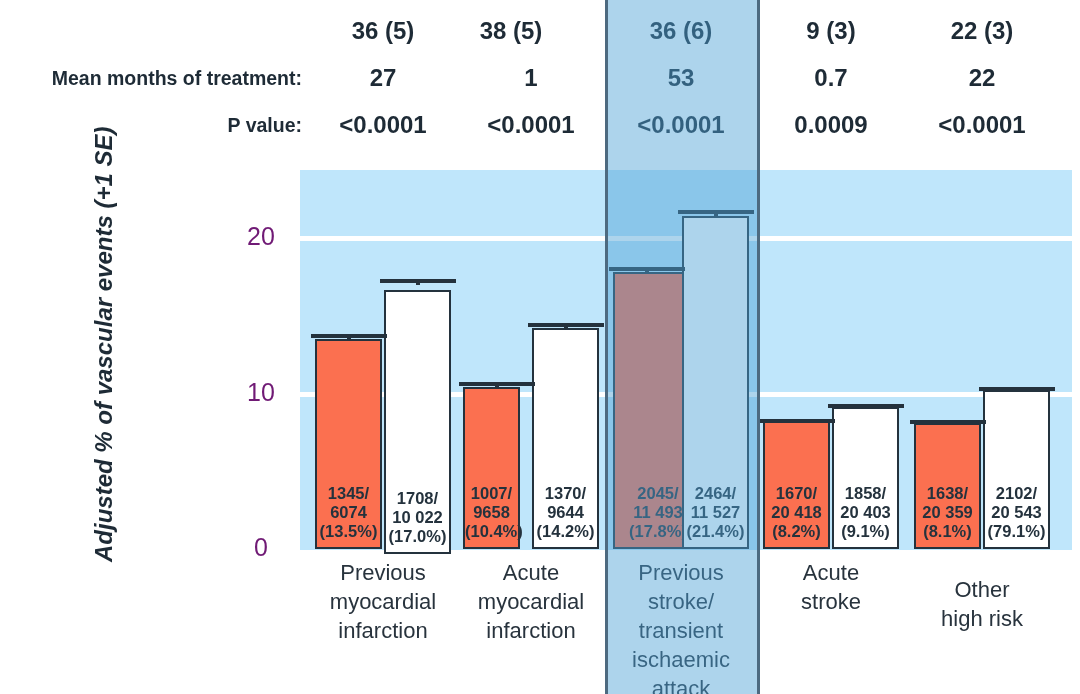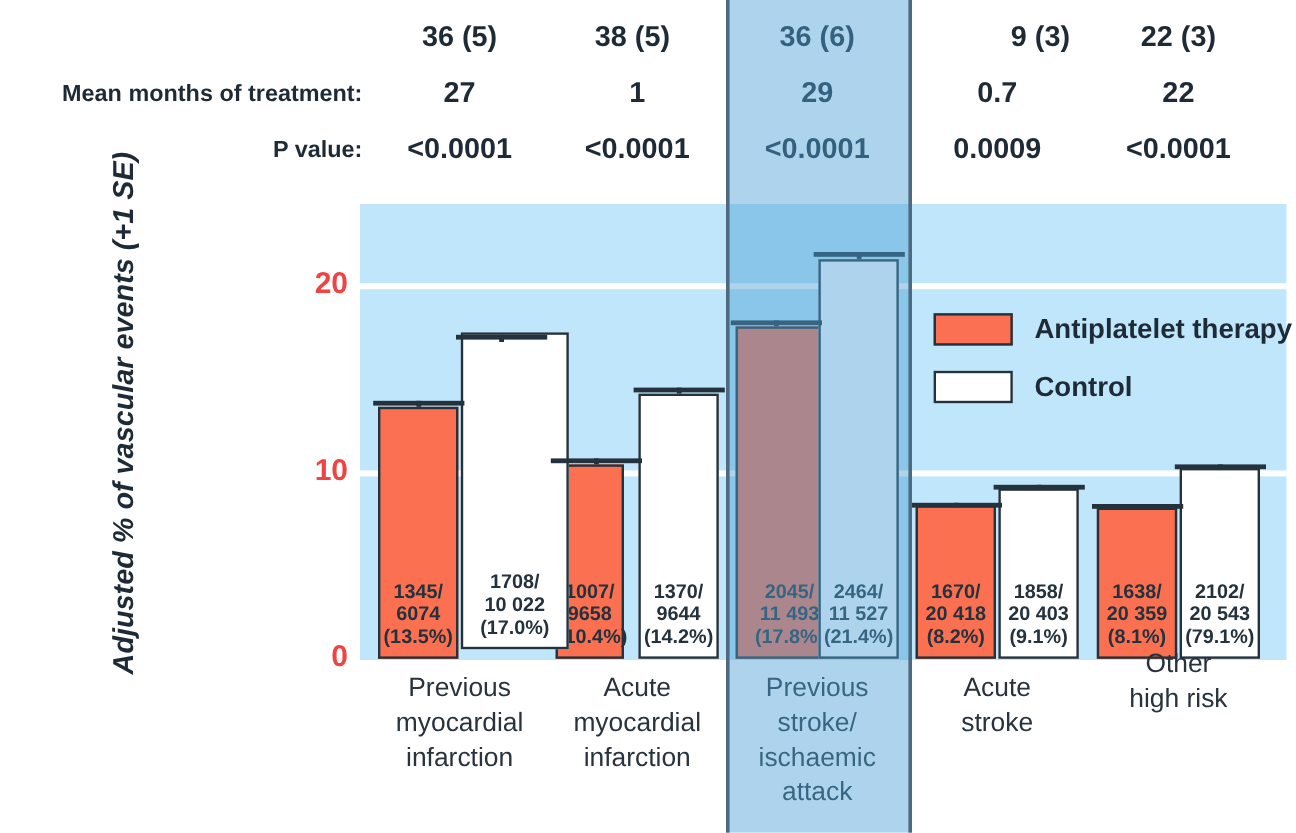--- a/index.html
+++ b/index.html
@@ -46,22 +46,22 @@
     left: 300px; top: 170px; width: 772px; height: 380px;
     background: #bfe6fb;
     z-index: 5;
   }
   .gridline {
     position: absolute; left: 0; width: 772px; height: 5px;
     background: #ffffff;
   }
   .ytick {
     position: absolute; left: 232px; width: 58px;
-    text-align: right;
-    font-size: 25px; font-weight: 700; color: #ef4444;
+    text-align: center;
+    font-size: 25px; font-weight: 400; color: #701a75;
     z-index: 10;
   }
   #ylabel {
     position: absolute;
     left: -100px; top: 332px;
     width: 420px;
     transform: rotate(-90deg);
     transform-origin: 210px 20px;
     text-align: center;
     font-size: 24px; font-style: italic; font-weight: 700;
@@ -114,30 +114,30 @@
   .legend-text { font-size: 23px; font-weight: 700; color: #1e2b36; white-space: nowrap; }
 </style>
 </head>
 <body>
 
 <div id="root">
 
   <div id="header-rows">
       <div class="hdr-row" style="top: 8px;">
         <div class="hdr-cell" style="left: 308px; width: 150px;">36 (5)</div>
-        <div class="hdr-cell" style="left: 452px; width: 150px;">38 (5)</div>
+        <div class="hdr-cell" style="left: 436px; width: 150px;">38 (5)</div>
         <div class="hdr-cell" style="left: 606px; width: 150px;">36 (6)</div>
-        <div class="hdr-cell" style="left: 792px; width: 150px;">9 (3)</div>
+        <div class="hdr-cell" style="left: 756px; width: 150px;">9 (3)</div>
         <div class="hdr-cell" style="left: 907px; width: 150px;">22 (3)</div>
       </div>
       <div class="hdr-row" style="top: 55px;">
         <div class="hdr-label">Mean months of treatment:</div>
         <div class="hdr-cell" style="left: 308px; width: 150px;">27</div>
         <div class="hdr-cell" style="left: 456px; width: 150px;">1</div>
-        <div class="hdr-cell" style="left: 606px; width: 150px;">29</div>
+        <div class="hdr-cell" style="left: 606px; width: 150px;">53</div>
         <div class="hdr-cell" style="left: 756px; width: 150px;">0.7</div>
         <div class="hdr-cell" style="left: 907px; width: 150px;">22</div>
       </div>
       <div class="hdr-row" style="top: 102px;">
         <div class="hdr-label">P value:</div>
         <div class="hdr-cell" style="left: 308px; width: 150px;">&lt;0.0001</div>
         <div class="hdr-cell" style="left: 456px; width: 150px;">&lt;0.0001</div>
         <div class="hdr-cell" style="left: 606px; width: 150px;">&lt;0.0001</div>
         <div class="hdr-cell" style="left: 756px; width: 150px;">0.0009</div>
         <div class="hdr-cell" style="left: 907px; width: 150px;">&lt;0.0001</div>
@@ -188,21 +188,21 @@
         <div class="errbar-stem" style="left: 494.5px; top: 248.536px; height: 2.9545px;"></div>
         <div class="bar red" style="left: 614px; top: 253.045px; width: 67px; height: 125.955px; padding-left: 20px;">
           <div class="bar-text">
             <div>1638/</div>
             <div>20 359</div>
             <div>(8.1%)</div>
           </div>
         </div>
         <div class="errbar-cap" style="left: 609.5px; top: 250.09px; width: 76px;"></div>
         <div class="errbar-stem" style="left: 645.5px; top: 250.09px; height: 2.9545px;"></div>
-        <div class="bar white" style="left: 84px; top: 107px; width: 90px; height: 264.35px;">
+        <div class="bar white" style="left: 84px; top: 120px; width: 67px; height: 264.35px;">
           <div class="bar-text">
             <div>1708/</div>
             <div>10 022</div>
             <div>(17.0%)</div>
           </div>
         </div>
         <div class="errbar-cap" style="left: 79.5px; top: 108.741px; width: 76px;"></div>
         <div class="errbar-stem" style="left: 115.5px; top: 108.741px; height: 5.909px;"></div>
         <div class="bar white" style="left: 232px; top: 158.19px; width: 67px; height: 220.81px;">
           <div class="bar-text">
@@ -257,39 +257,30 @@
         <div>infarction</div>
       </div>
       <div class="cat-label" style="left: 441px; width: 180px; top: 558px;">
         <div>Acute</div>
         <div>myocardial</div>
         <div>infarction</div>
       </div>
       <div class="cat-label" style="left: 591px; width: 180px; top: 558px;">
         <div>Previous</div>
         <div>stroke/</div>
+        <div>transient</div>
         <div>ischaemic</div>
         <div>attack</div>
       </div>
       <div class="cat-label" style="left: 741px; width: 180px; top: 558px;">
         <div>Acute</div>
         <div>stroke</div>
       </div>
-      <div class="cat-label" style="left: 892px; width: 180px; top: 538px;">
+      <div class="cat-label" style="left: 892px; width: 180px; top: 575px;">
         <div>Other</div>
         <div>high risk</div>
       </div>
     </div>
 
-  <div id="legend">
-      <div class="legend-row">
-        <div class="legend-swatch" style="background: rgb(251, 112, 80);"></div>
-        <div class="legend-text">Antiplatelet therapy</div>
-      </div>
-      <div class="legend-row">
-        <div class="legend-swatch" style="background: rgb(255, 255, 255);"></div>
-        <div class="legend-text">Control</div>
-      </div>
-    </div>
 
   <div id="highlight-band"></div>
 
 </div>
 
 </body></html>

